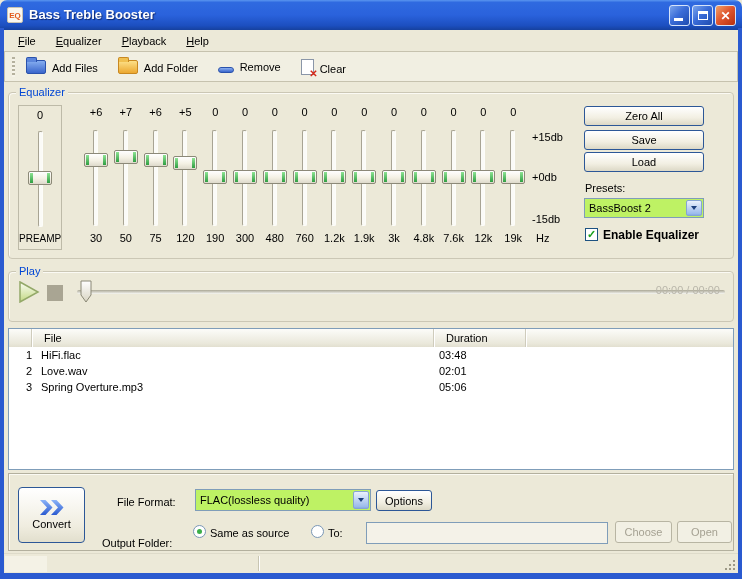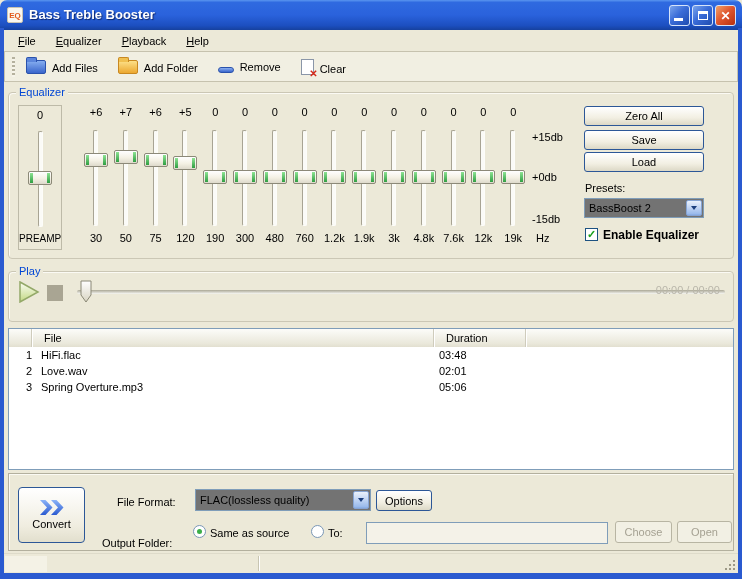--- a/index.html
+++ b/index.html
@@ -63,21 +63,21 @@
   .band .vtrack{left:11px;top:24px;}
   .band .vthumb{left:2px;}
   .bfreq{position:absolute;left:-4px;top:126px;width:36px;text-align:center;font-size:11px;}
   .scale-lab{position:absolute;left:532px;font-size:11px;}
   .eqbtn{left:584px;width:120px;height:20px;}
   .xpbtn{position:absolute;border:1px solid #2c5797;border-radius:3px;color:#000;
     background:linear-gradient(180deg,#ffffff,#f2efe2 60%,#dcd8c6);font-size:11px;
     display:flex;align-items:center;justify-content:center;font-family:"Liberation Sans",sans-serif;}
   .xpbtn.dis{border-color:#b8b5a3;color:#a5a192;background:#f2f0e4;}
   .lab{position:absolute;font-size:11px;color:#000;}
-  .xpsel{position:absolute;background:#737373;border:1px solid #7f9db9;}
+  .xpsel{position:absolute;background:#bef264;border:1px solid #7f9db9;}
   .sel-txt{position:absolute;left:4px;top:50%;transform:translateY(-50%);font-size:11px;white-space:nowrap;}
   .sel-arrow{position:absolute;right:1px;top:1px;bottom:1px;width:16px;border:1px solid #86a4d4;border-radius:2px;
     background:linear-gradient(180deg,#eaf1fc,#c4d6f4 45%,#9cbcec 90%,#86aae4);
     display:flex;align-items:center;justify-content:center;}
   .sel-arrow::after{content:"";width:0;height:0;border-left:3px solid transparent;border-right:3px solid transparent;
     border-top:4px solid #1c3f7e;}
   .cb{position:absolute;width:13px;height:13px;background:#fff;border:1px solid #1d5281;
     display:flex;align-items:center;justify-content:center;font-size:11px;font-weight:bold;color:#1ba11b;line-height:11px;}
   .cb-label{position:absolute;font-size:12px;font-weight:bold;}
 

